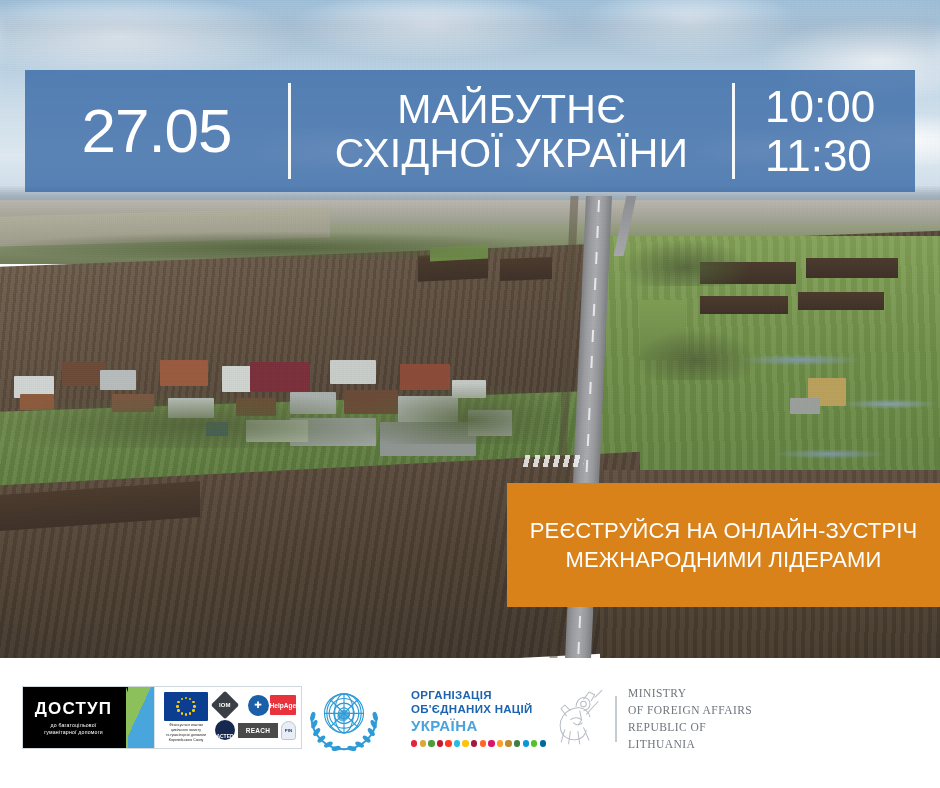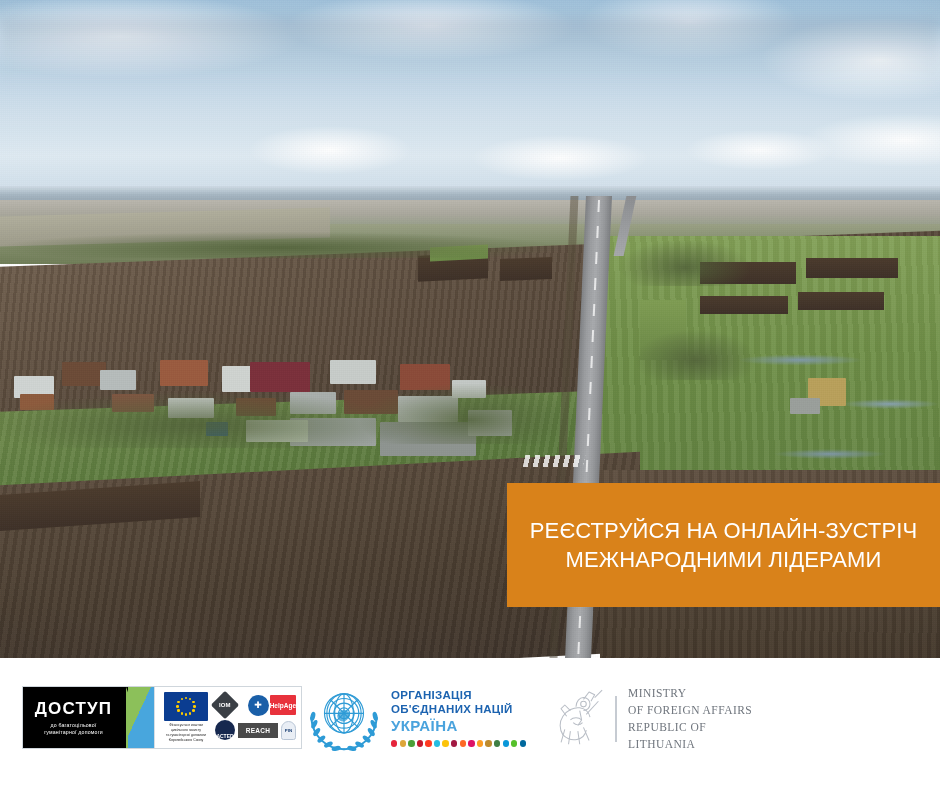--- a/index.html
+++ b/index.html
@@ -232,21 +232,21 @@
   }
   .lg-shield{
     width:38px; height:19px; background:#e9eef5; border:1px solid #b9c6d6;
     border-radius:9px 9px 3px 3px; color:#1a3f73; font-size:4.4px;
     display:flex; align-items:center; justify-content:center; text-align:center; font-weight:700;
   }
 
   
   .un{ position:absolute; left:305px; top:680px; width:228px; height:75px; display:flex; align-items:center; }
   .un-emblem{ width:78px; height:72px; flex:none; }
-  .un-txt{ padding-left:8px; }
+  .un-txt{ padding-left:8px;margin-left:20px; }
   .un-l1,.un-l2{ color:#1c63b0; font-size:11.5px; font-weight:700; letter-spacing:.3px; line-height:1.22; }
   .un-l3{ color:#4aa3dd; font-size:15px; font-weight:600; letter-spacing:.4px; margin-top:1px; }
   .sdg-dots{ display:flex; gap:2.2px; margin-top:6px; }
   .sdg-dots i{ width:6.4px; height:6.4px; border-radius:50%; display:block; }
 
   
   .lith{ position:absolute; left:548px; top:686px; width:215px; height:66px; display:flex; align-items:center; }
   .lith-emblem{ width:56px; height:62px; flex:none; }
   .lith-rule{ width:2px; height:46px; background:#c6cbd2; margin:0 11px; flex:none; }
   .lith-txt{ color:#6f757d; font-family:"Liberation Serif","DejaVu Serif",serif; font-size:11.5px; line-height:1.5; letter-spacing:.45px; }
@@ -322,20 +322,33 @@
     <div class="treeline" style="left:-10px;top:392px;width:420px;height:56px;"></div>
     <div class="treeline" style="left:360px;top:384px;width:220px;height:60px;"></div>
     <div class="treeline" style="left:620px;top:240px;width:130px;height:46px;"></div>
     <div class="treeline" style="left:0px;top:232px;width:560px;height:26px;"></div>
     <div class="treeline" style="left:636px;top:330px;width:120px;height:50px;"></div>
 
     <div class="vignette"></div>
     <div class="grain"></div>
   </div>
 
+  <div class="header-banner">
+    <div class="hb-date">27.05</div>
+    <div class="hb-sep"></div>
+    <div class="hb-title">
+      <div>МАЙБУТНЄ</div>
+      <div>СХІДНОЇ УКРАЇНИ</div>
+    </div>
+    <div class="hb-sep"></div>
+    <div class="hb-times">
+      <div>10:00</div>
+      <div>11:30</div>
+    </div>
+  </div>
 
   <div class="cta-banner">
     <div class="cta-text">
       <div>РЕЄСТРУЙСЯ НА ОНЛАЙН-ЗУСТРІЧ</div>
       <div>МЕЖНАРОДНИМИ ЛІДЕРАМИ</div>
     </div>
   </div>
 
   <div class="logobar"></div>
 

